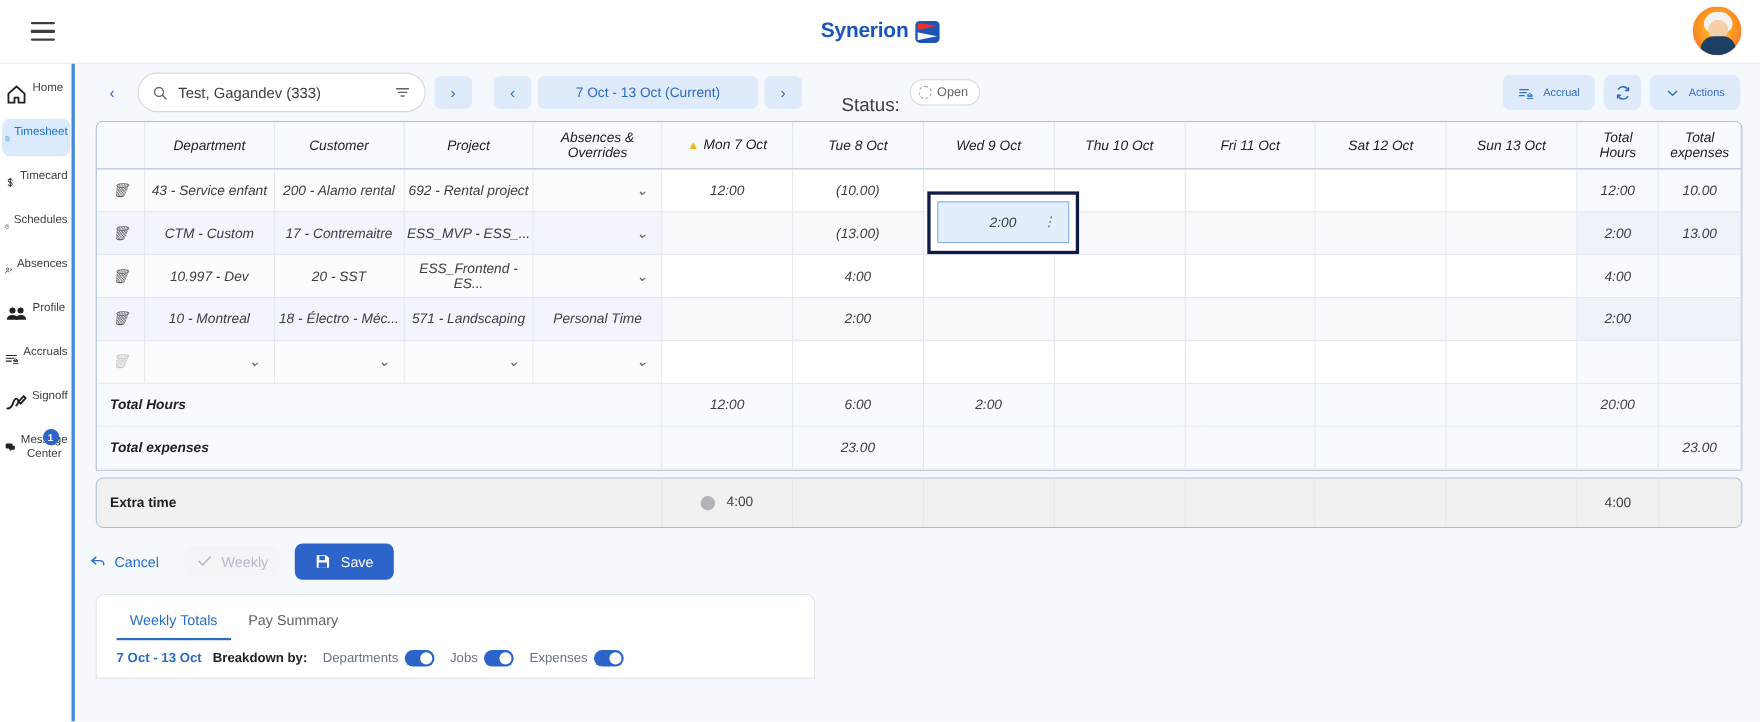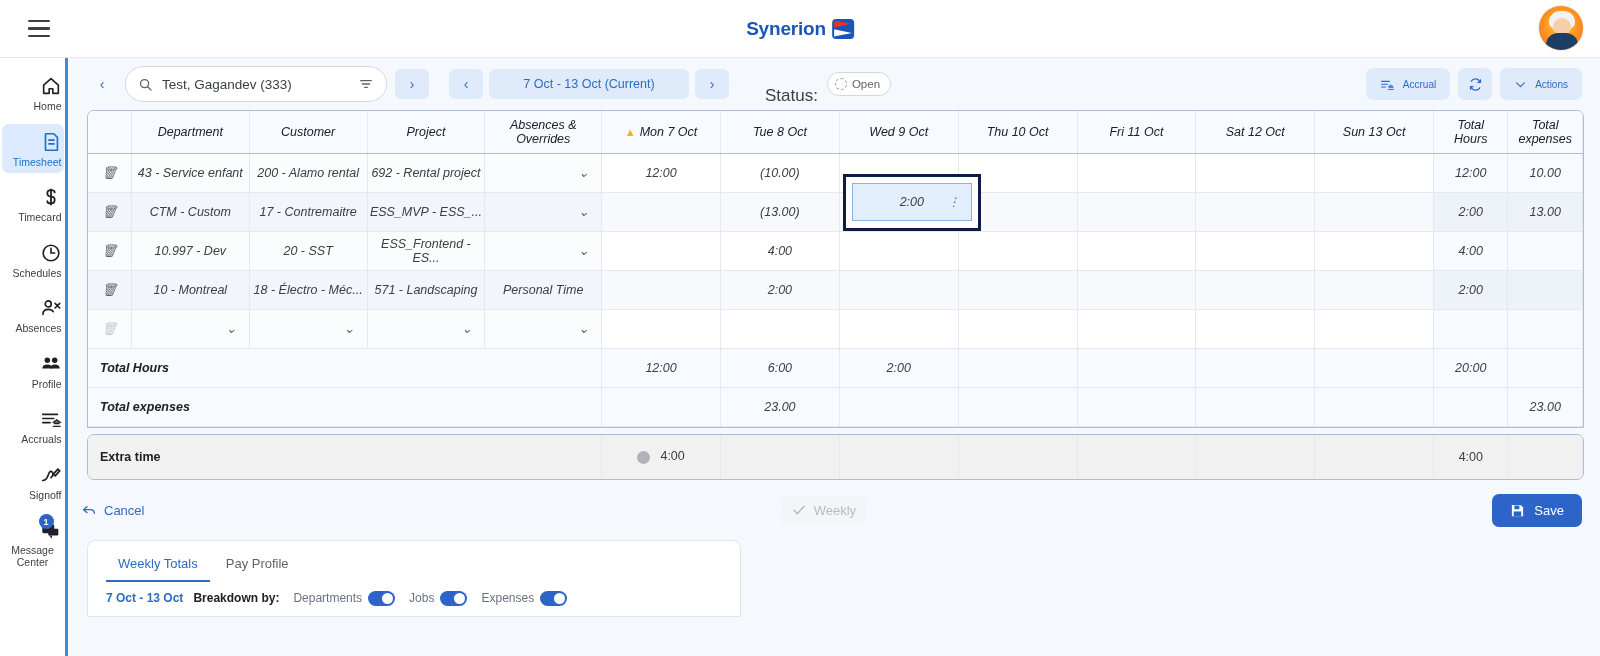--- a/index.html
+++ b/index.html
@@ -59,21 +59,21 @@
   }
 
   
   .sidebar {
     position: absolute; top: 58px; left: 0; width: 68px; height: 598px;
     background: #ffffff; border-right: 3px solid #3f8ae0;
     padding-top: 10px;
   }
   .nav-item {
     width: 62px; margin: 0 auto 6px auto; padding: 7px 2px 5px 2px;
-    display: flex; flex-direction: column; align-items: flex-end;
+    display: flex; flex-direction: row; align-items: flex-start;
     gap: 4px; cursor: pointer; border-radius: 7px; position: relative;
   }
   .nav-item.active { background: #dbeafe; }
   .nav-item .nav-label {
     font-size: 10.5px; color: #3c4043; text-align: center; line-height: 11.5px;
   }
   .nav-item.active .nav-label { color: #1a73c7; }
   .nav-ico { width: 22px; height: 22px; display:block; }
   .badge {
     position: absolute; top: 2px; right: 10px;
@@ -200,21 +200,21 @@
     text-align: center; color: #3c4043; background: #f1f1f1;
   }
   table.extragrid td.label {
     text-align: left; padding-left: 12px; font-weight: bold; color: #202124;
   }
   .dot { width: 13px; height: 13px; border-radius: 50%; background: #b0b3b8; display:inline-block;
          vertical-align: middle; margin-right: 10px; }
 
   
   .actions {
-    display:flex; align-items:center; justify-content:space-between;
+    display:flex; align-items:center; justify-content:flex-start;
     gap: 14px; padding: 14px 18px 0 0;
   }
   .linkbtn {
     display:flex; align-items:center; gap: 7px; font-size: 13px;
     color: #2b6cc4; cursor: pointer; padding: 6px 10px; border-radius: 6px;
   }
   .linkbtn.disabled { color: #b5bcc6; cursor: default; background:#f3f5f8; }
   .savebtn {
     display:flex; align-items:center; gap: 9px; background:#2c64c9; color:#fff;
     font-size:13px; padding: 9px 18px; border-radius: 7px; cursor:pointer;
@@ -634,21 +634,21 @@
         <rect x="7" y="4" width="8" height="6" fill="#2c64c9"></rect>
         <rect x="6" y="13.5" width="12" height="7.5" fill="#2c64c9"></rect>
       </svg>
       <span>Save</span>
     </div>
   </div>
 
   <div class="summary">
     <div class="tabs">
       <div class="tab active">Weekly Totals</div>
-      <div class="tab">Pay Profile</div>
+      <div class="tab">Pay Summary</div>
     </div>
     <div class="breakdown">
       <span class="bd-range">7 Oct - 13 Oct</span>
       <span class="bd-label">Breakdown by:</span>
       <span class="bd-item">
         <span>Departments</span>
         <span class="toggle"></span>
       </span>
       <span class="bd-item">
         <span>Jobs</span>

